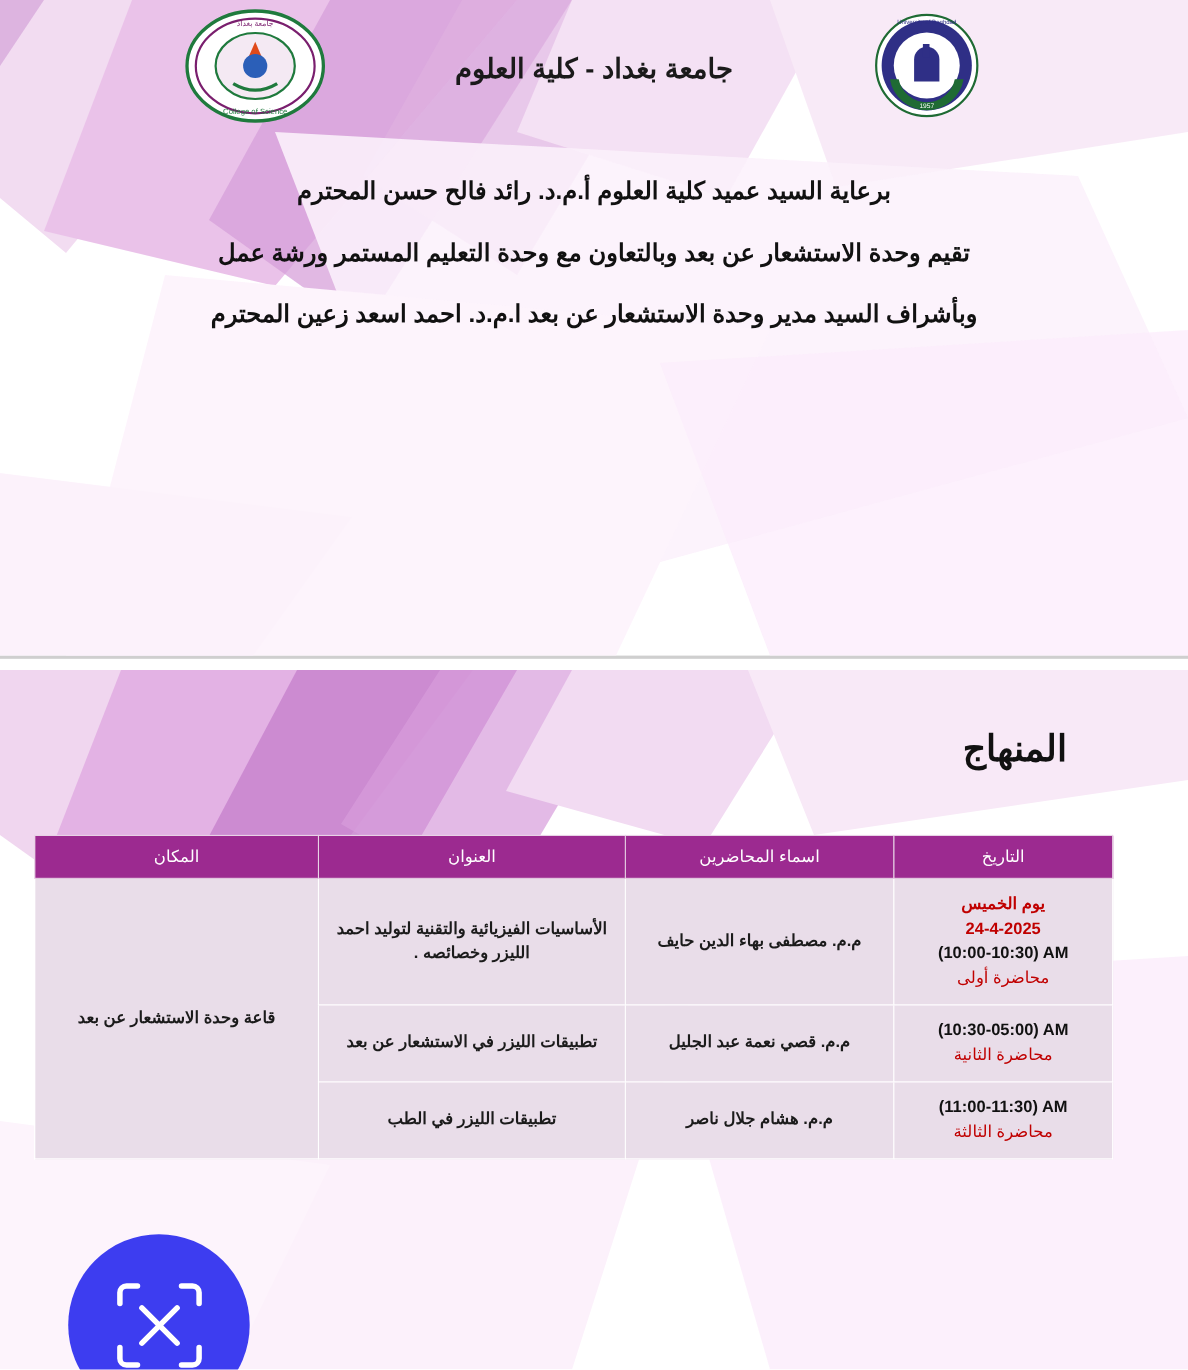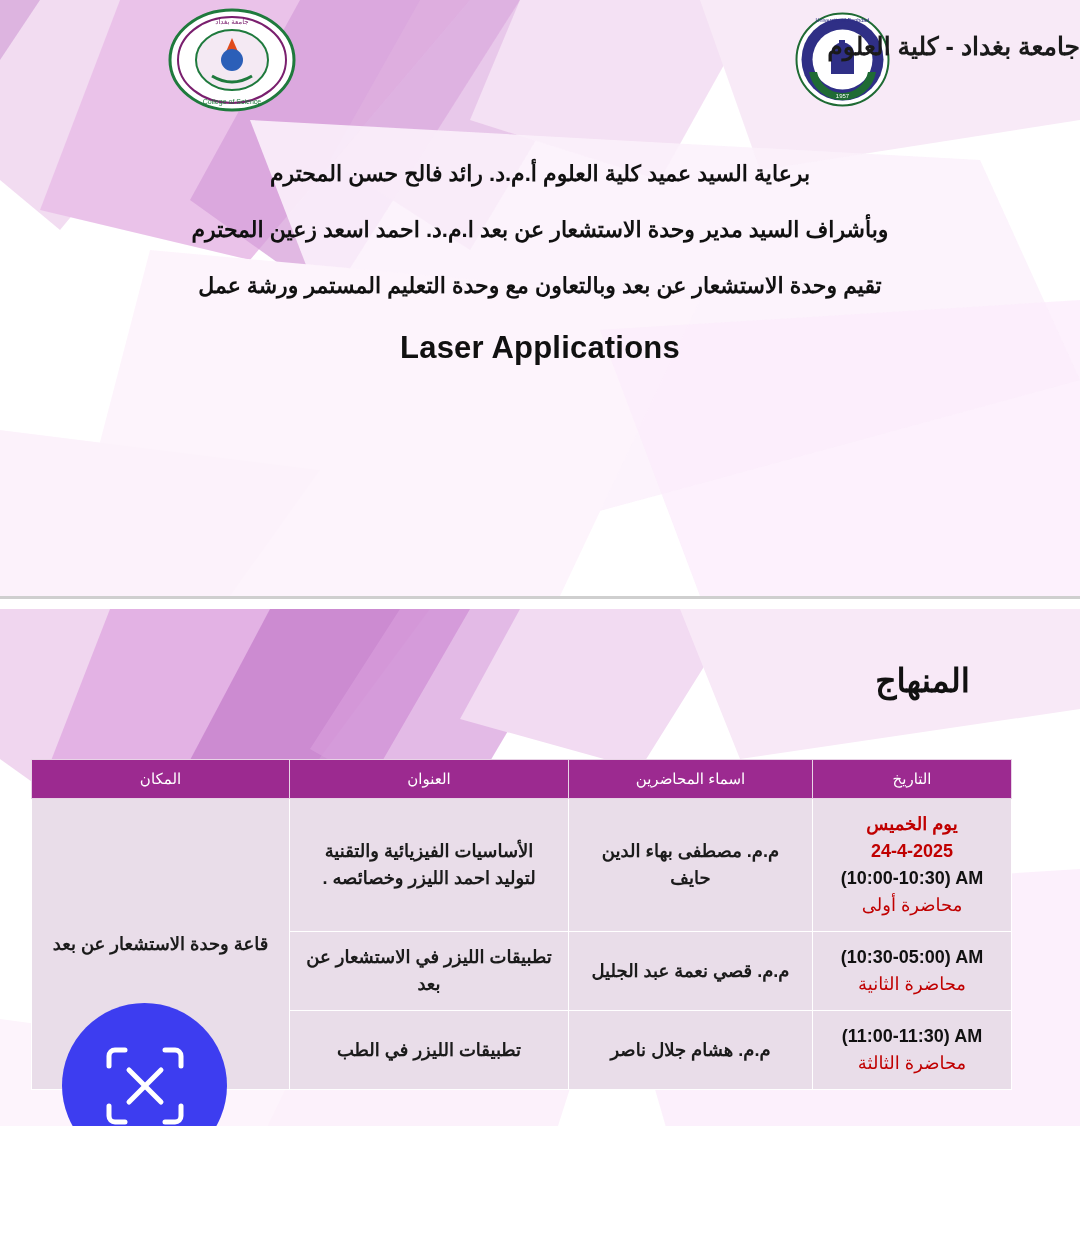--- a/index.html
+++ b/index.html
@@ -20,21 +20,21 @@
     position: relative;
     width: 1080px;
     background: #ffffff;
     overflow: hidden;
   }
   .page-one {
     height: 596px;
     border-bottom: 3px solid #cfcfcf;
   }
   .page-two {
-    height: 527px;
+    height: 646px;
   }
   .p1-deco-wrap, .p2-deco-wrap {
     position: absolute;
     inset: 0;
     overflow: hidden;
   }
 
   .header-row {
     position: relative;
     height: 120px;
@@ -48,23 +48,24 @@
   }
   .logo-right {
     position: absolute;
     left: 168px;
     top: 8px;
     width: 128px;
     height: 105px;
   }
   .uni-title {
     position: absolute;
-    top: 32px;
+    top: 48px;
     left: 0;
     right: 0;
+    text-align: center;
     font-size: 25px;
     font-weight: bold;
     color: #1a1a1a;
     direction: rtl;
   }
 
   .body-lines {
     position: relative;
     text-align: center;
     direction: rtl;
@@ -113,21 +114,21 @@
     font-weight: normal;
     padding: 10px 4px;
     border: 1px solid #e8d3e6;
     text-align: center;
   }
   table.schedule td {
     background: #e9dde9;
     border: 1px solid #ffffff;
     padding: 12px 14px;
     text-align: center;
-    font-size: 18px;
+    font-size: 15px;
     font-weight: bold;
     color: #1b1b1b;
     vertical-align: middle;
     line-height: 1.5;
   }
   td.date-cell {
     font-size: 15px;
     direction: ltr;
   }
   .date-day {
@@ -224,23 +225,22 @@
         <text x="47.5" y="10" font-size="5.5" fill="#2f2f86" text-anchor="middle" font-family="Liberation Sans, sans-serif">University of Baghdad</text>
         <text x="47.5" y="86" font-size="6" fill="#ffffff" text-anchor="middle" font-family="Liberation Sans, sans-serif">1957</text>
       </svg>
     </div>
 
     <div class="uni-title">جامعة بغداد - كلية العلوم</div>
   </div>
 
   <div class="body-lines">
     <div class="line">برعاية السيد عميد كلية العلوم أ.م.د. رائد فالح حسن المحترم</div>
+    <div class="line">تقيم وحدة الاستشعار عن بعد وبالتعاون مع وحدة  التعليم المستمر ورشة عمل</div>
     <div class="line">وبأشراف السيد مدير وحدة الاستشعار عن بعد ا.م.د. احمد اسعد زعين المحترم</div>
-    <div class="line">تقيم وحدة الاستشعار عن بعد وبالتعاون مع وحدة  التعليم المستمر ورشة عمل</div>
-    <div class="title-en">Laser Applications</div>
   </div>
 </section>
 
 <section class="page page-two">
 
   <div class="p2-deco-wrap">
     <svg width="1080" height="646" viewBox="0 0 1080 646" xmlns="http://www.w3.org/2000/svg" aria-hidden="true">
       <g>
         <polygon points="0,10 230,10 70,210 0,160" fill="#f0d6ef"></polygon>
         <polygon points="110,10 430,10 260,240 40,190" fill="#e3b2e4"></polygon>

